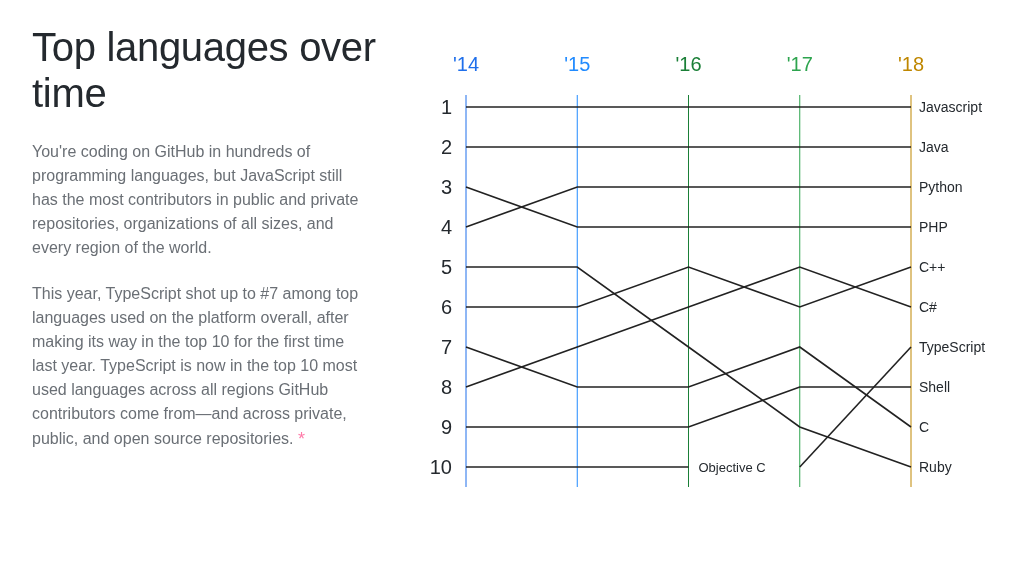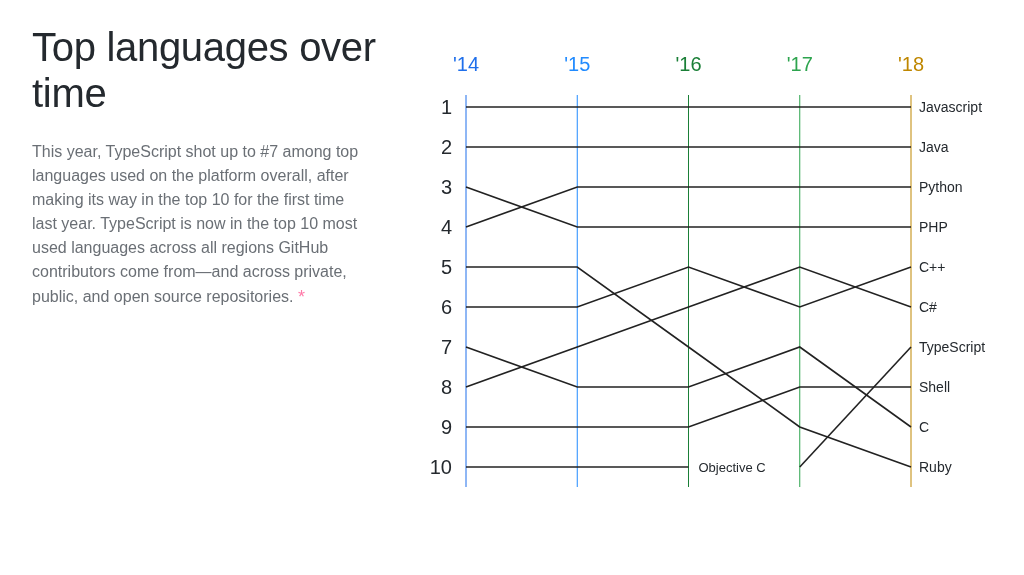--- a/index.html
+++ b/index.html
@@ -52,20 +52,21 @@
   .lang-label { font-size: 14px; fill:#24292e; text-anchor:start; }
   .objc-label { font-size: 13px; fill:#24292e; }
   .line { fill:none; stroke:#222; stroke-width:1.6; }
 </style>
 </head>
 <body>
 
 <div class="page">
   <div class="left">
     <h1>Top languages over time</h1>
+    <p class="para">You're coding on GitHub in hundreds of programming languages, but JavaScript still has the most contributors in public and private repositories, organizations of all sizes, and every region of the world.</p>
     <p class="para">
       <span>This year, TypeScript shot up to #7 among top languages used on the platform overall, after making its way in the top 10 for the first time last year. TypeScript is now in the top 10 most used languages across all regions GitHub contributors come from—and across private, public, and open source repositories. </span><span class="asterisk">*</span>
     </p>
   </div>
 
   <div class="chart-wrap">
     <svg id="chart-svg" width="590" height="510">
         <line x1="60" y1="48" x2="60" y2="440" stroke="#1f6feb" stroke-width="1"></line>
         <text x="60" y="24" text-anchor="middle" class="year-label" fill="#1f6feb">'14</text>
         <line x1="171.25" y1="48" x2="171.25" y2="440" stroke="#218bff" stroke-width="1"></line>

